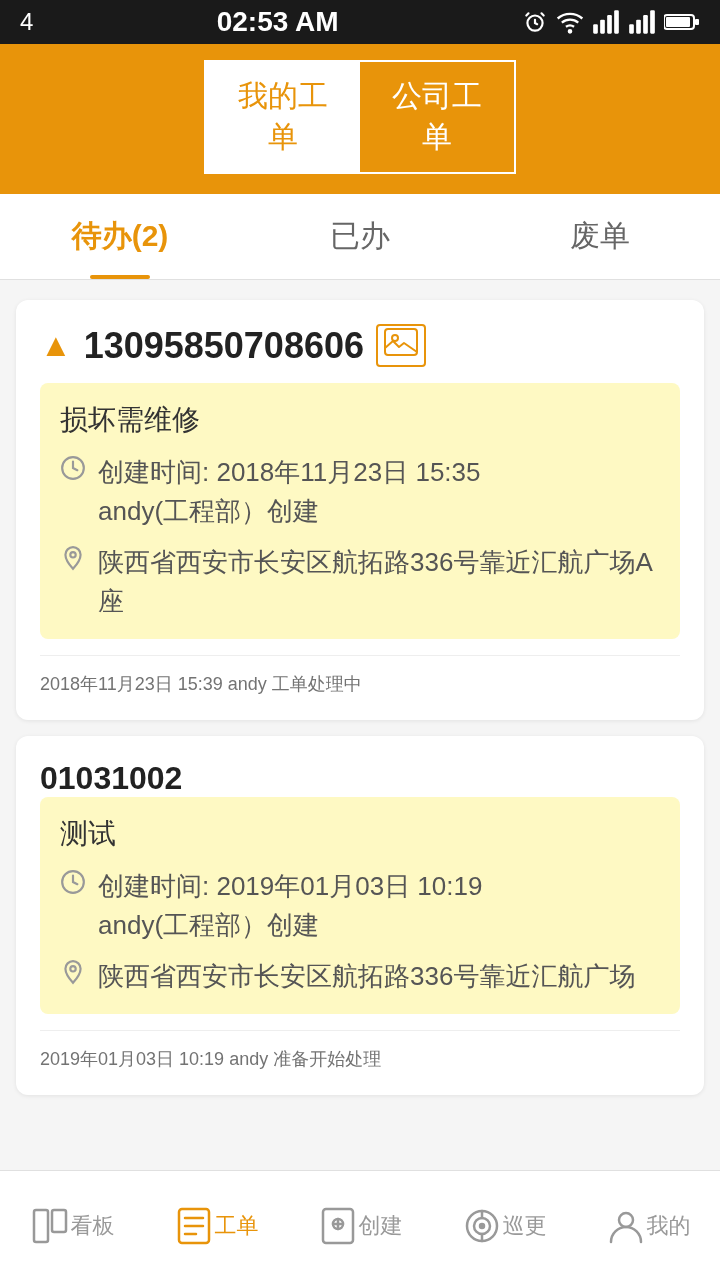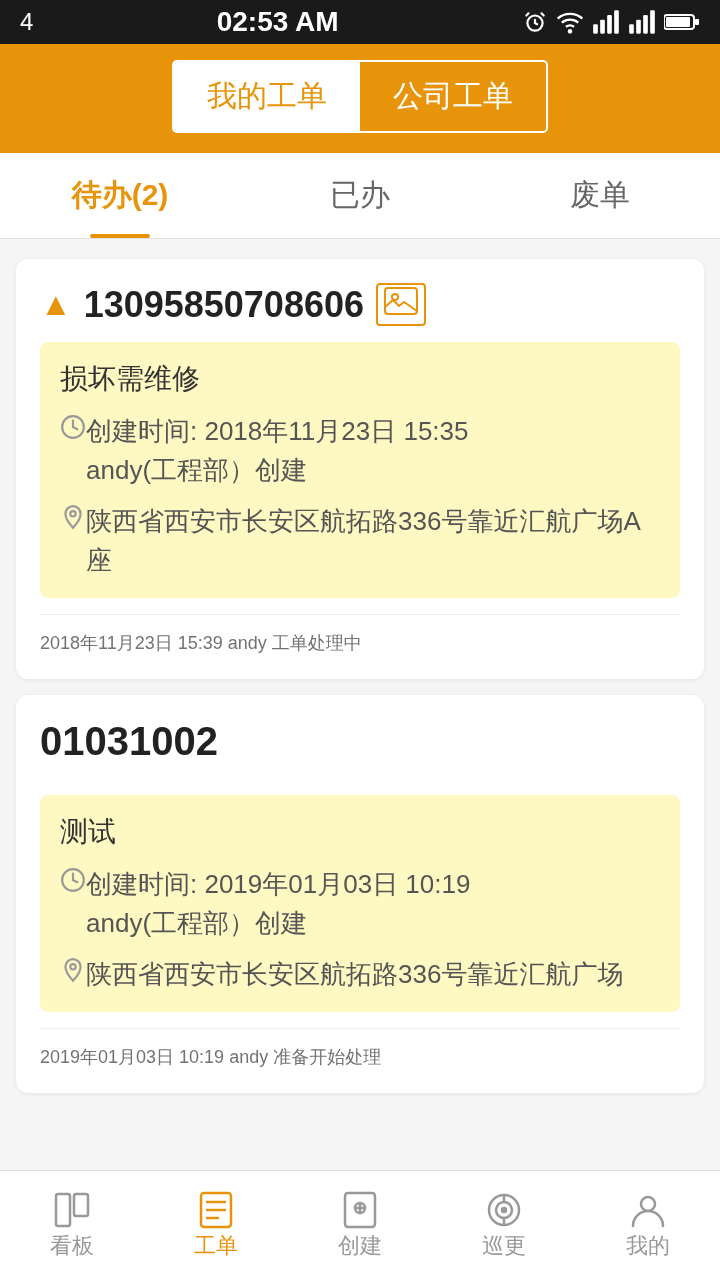--- a/index.html
+++ b/index.html
@@ -40,23 +40,23 @@
       background: #E8940A;
       padding: 16px 20px 20px;
       display: flex;
       justify-content: center;
       flex-shrink: 0;
     }
     .toggle-group {
       display: flex;
       background: transparent;
       border: 2.5px solid white;
-      border-radius: 5px;
+      border-radius: 0;
       overflow: hidden;
-      width: 376px;
+      width: 312px;
     }
     .toggle-btn {
       flex: 1;
       padding: 14px 20px;
       font-size: 30px;
       font-weight: 500;
       text-align: center;
       cursor: pointer;
     }
     .toggle-btn.active {
@@ -127,24 +127,24 @@
     .warning-icon {
       color: #E8940A;
       font-size: 32px;
     }
     .card-id {
       font-size: 36px;
       font-weight: 700;
       color: #222;
     }
     .card-id-plain {
-      font-size: 40px;
+      font-size: 32px;
       font-weight: 700;
       color: #222;
-      margin-bottom: 31px;
+      margin-bottom: 0;
     }
     .image-icon {
       color: #E8940A;
       font-size: 30px;
       border: 2px solid #E8940A;
       padding: 2px 6px;
       border-radius: 4px;
     }
 
     
@@ -156,21 +156,21 @@
     }
     .detail-title {
       font-size: 28px;
       color: #333;
       font-weight: 500;
       margin-bottom: 14px;
     }
     .detail-row {
       display: flex;
       align-items: flex-start;
-      gap: 0;
+      gap: 12px;
       margin-bottom: 12px;
     }
     .detail-row:last-child { margin-bottom: 0; }
     .detail-icon {
       color: #999;
       font-size: 26px;
       margin-top: 2px;
       flex-shrink: 0;
     }
     .detail-text {
@@ -190,21 +190,21 @@
     .bottom-nav {
       background: white;
       border-top: 1px solid #e0e0e0;
       display: flex;
       height: 110px;
       flex-shrink: 0;
     }
     .nav-item {
       flex: 1;
       display: flex;
-      flex-direction: column;
+      flex-direction: row;
       align-items: center;
       justify-content: center;
       gap: 1px;
       cursor: pointer;
     }
     .nav-label {
       font-size: 22px;
       color: #999;
     }
     .nav-label.active {

